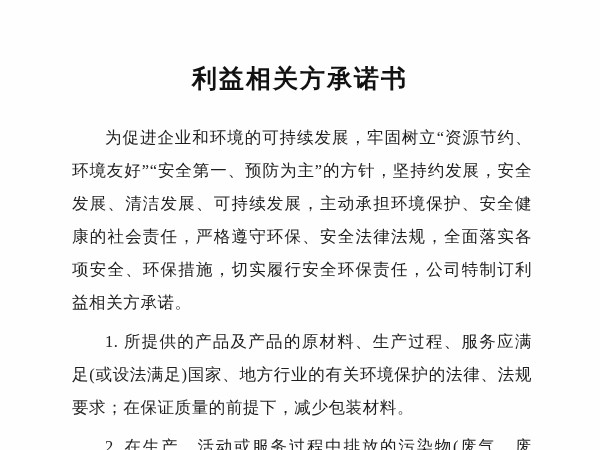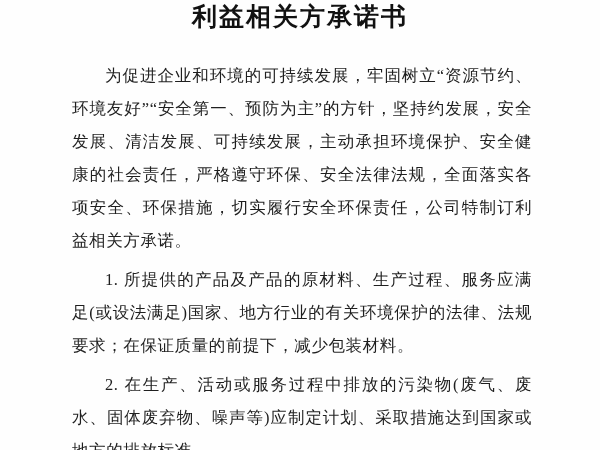--- a/index.html
+++ b/index.html
@@ -17,20 +17,21 @@
   .page {
     position: relative;
     width: 600px;
     height: 450px;
     box-sizing: border-box;
     padding: 0;
     background: #fefefe;
   }
   .doc-title {
     margin: 0;
+    padding-top: 62px;
     text-align: center;
     font-size: 25px;
     font-weight: bold;
     letter-spacing: 2px;
     color: #111111;
     font-family: "Liberation Serif", "DejaVu Serif", serif;
   }
   .body-block {
     padding: 0 68px 0 72px;
     margin-top: 26px;

